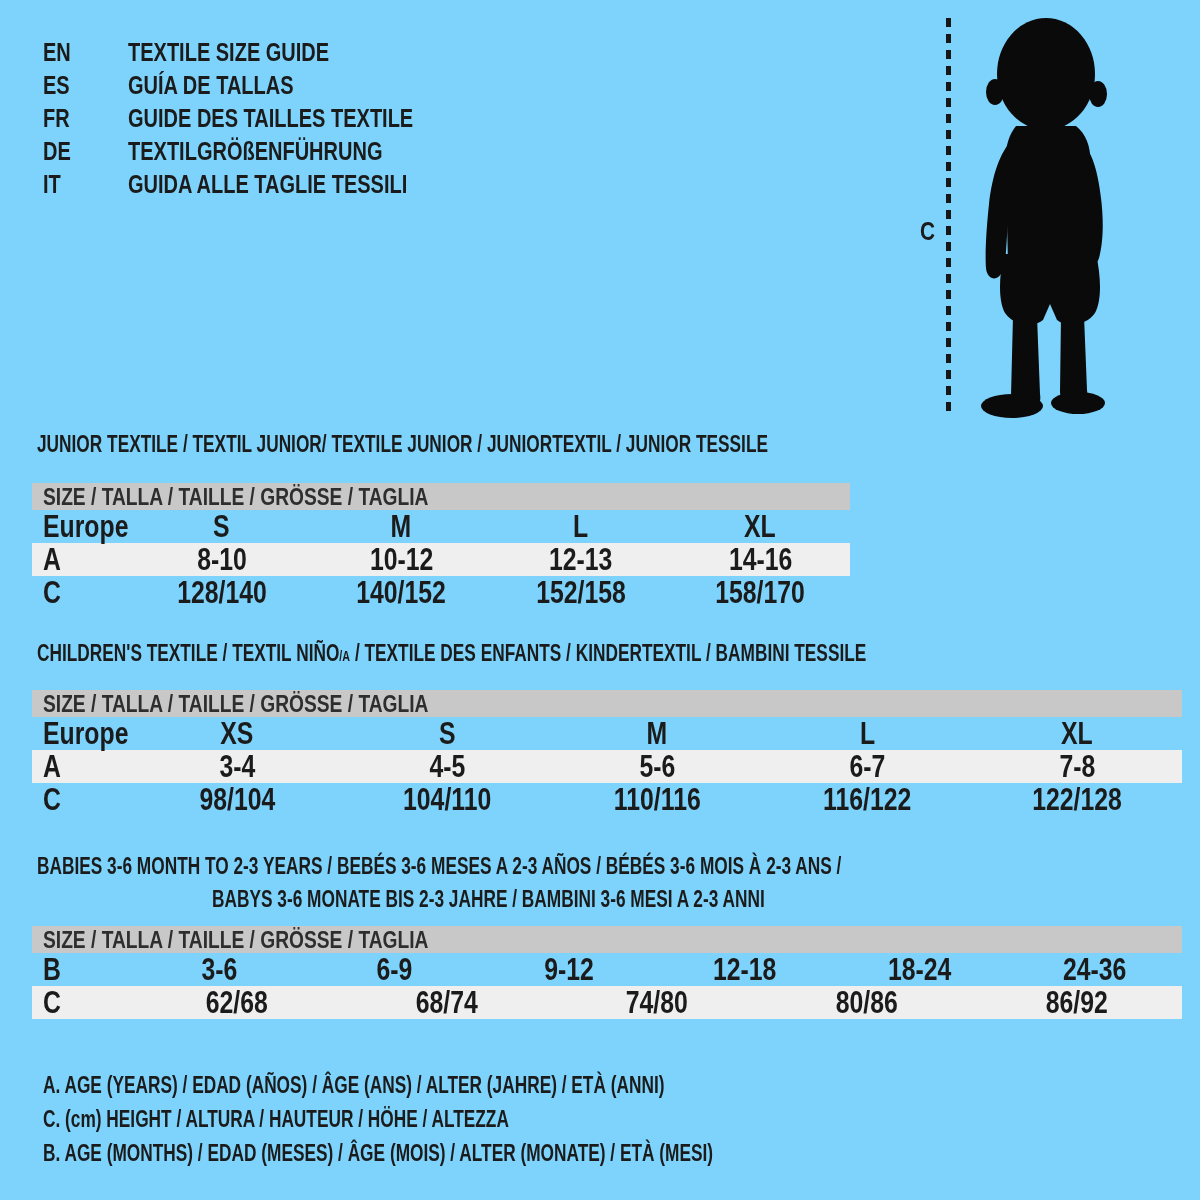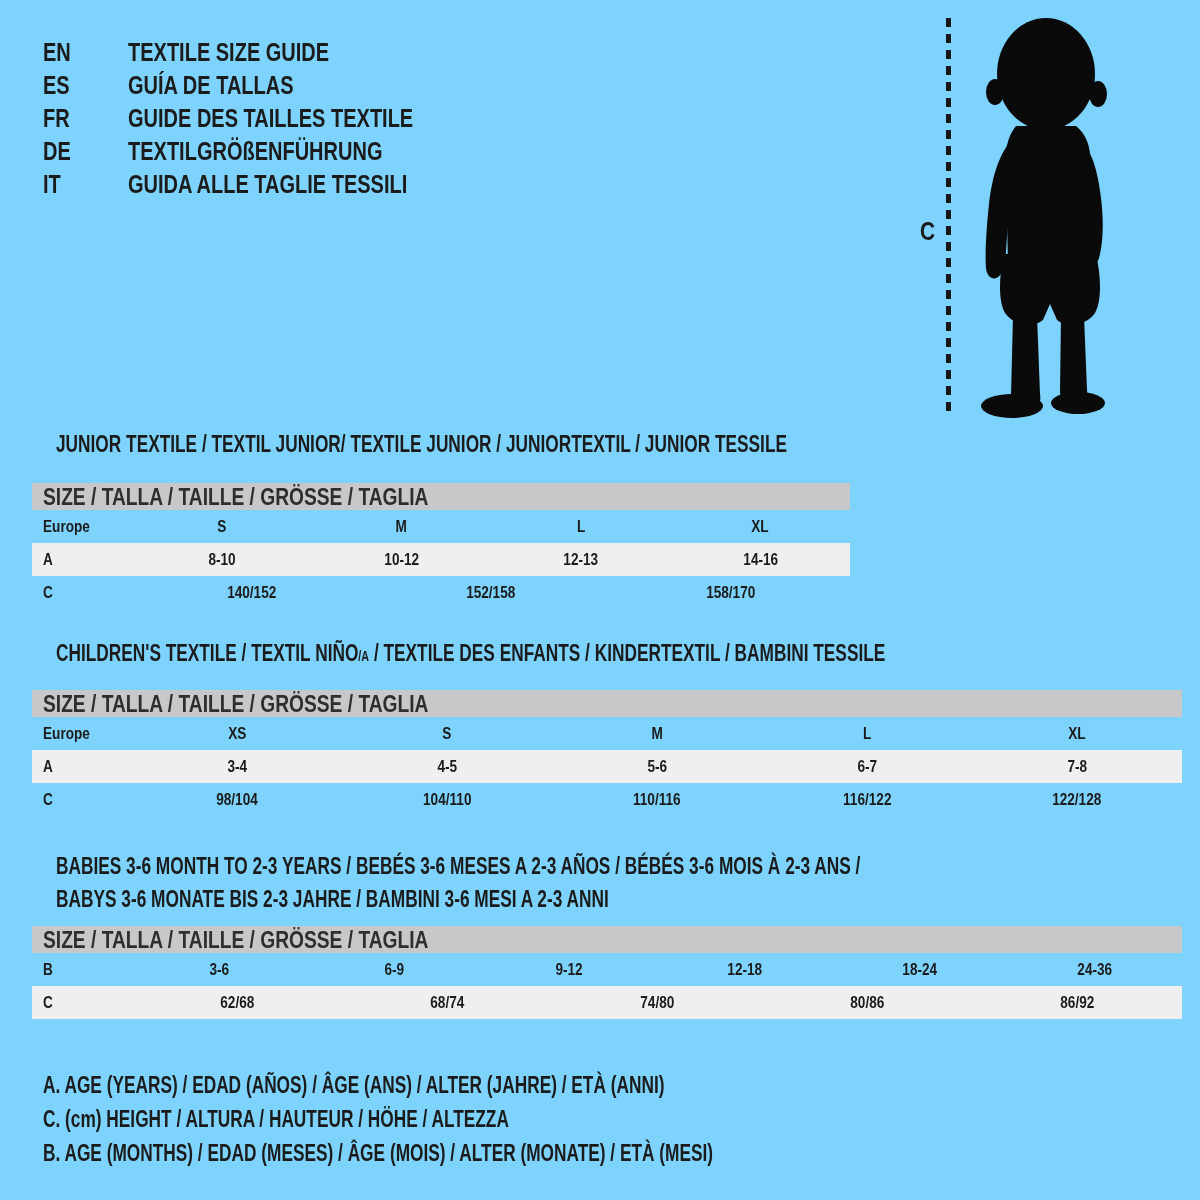--- a/index.html
+++ b/index.html
@@ -29,31 +29,31 @@
     position: absolute; left: 946px; top: 18px; width: 5px; height: 398px;
     background: repeating-linear-gradient(to bottom, #161616 0 9px, transparent 9px 16px);
   }
   .height-label {
     position: absolute; left: 912px; top: 216px; width: 30px;
     font-size: 26px; font-weight: bold; text-align: center;
   }
   .baby-svg { position: absolute; left: 962px; top: 14px; }
 
   
-  .sec-title { position: absolute; left: 56px; font-size: 24px; font-weight: bold; line-height: 24px; }
+  .sec-title { position: absolute; left: 37px; font-size: 24px; font-weight: bold; line-height: 24px; text-align: center; }
   .sec-title.two-line { line-height: 33px; }
   .sub { font-size: 0.62em; }
 
   
   .stable { position: absolute; left: 32px; }
   .size-bar {
     height: 27px; line-height: 27px; background: #c8c8c8; color: #2e2e2e;
     padding-left: 11px; font-size: 24px; font-weight: bold;
   }
-  .trow { display: flex; height: 33px; line-height: 33px; font-size: 17px; font-weight: bold; }
+  .trow { display: flex; height: 33px; line-height: 33px; font-size: 31px; font-weight: bold; }
   .trow.stripe { background: #efefef; }
   .tlabel { width: 100px; padding-left: 11px; box-sizing: border-box; flex: none; text-align: left; }
   .tcell { flex: 1 1 0; text-align: center; }
 
   
   .legend { position: absolute; left: 43px; top: 1068px; }
   .legend-line { height: 34px; line-height: 34px; font-size: 24px; font-weight: bold; }
 </style>
 </head>
 <body>
@@ -117,20 +117,21 @@
     </div>
     <div class="trow stripe">
       <div class="tlabel"><span class="cx cxl">A</span></div>
       <div class="tcell"><span class="cx">8-10</span></div>
       <div class="tcell"><span class="cx">10-12</span></div>
       <div class="tcell"><span class="cx">12-13</span></div>
       <div class="tcell"><span class="cx">14-16</span></div>
     </div>
     <div class="trow">
       <div class="tlabel"><span class="cx cxl">C</span></div>
+      <div class="tcell"><span class="cx">128/140</span></div>
       <div class="tcell"><span class="cx">140/152</span></div>
       <div class="tcell"><span class="cx">152/158</span></div>
       <div class="tcell"><span class="cx">158/170</span></div>
     </div>
   </div>
 
   <div class="sec-title" style="top:641px;">
     <span class="cxt"><span>CHILDREN'S TEXTILE / TEXTIL NIÑO</span><span class="sub">/A</span><span> / TEXTILE DES ENFANTS / KINDERTEXTIL / BAMBINI TESSILE</span></span>
   </div>
   <div class="stable" style="top:690px; width:1150px;">

